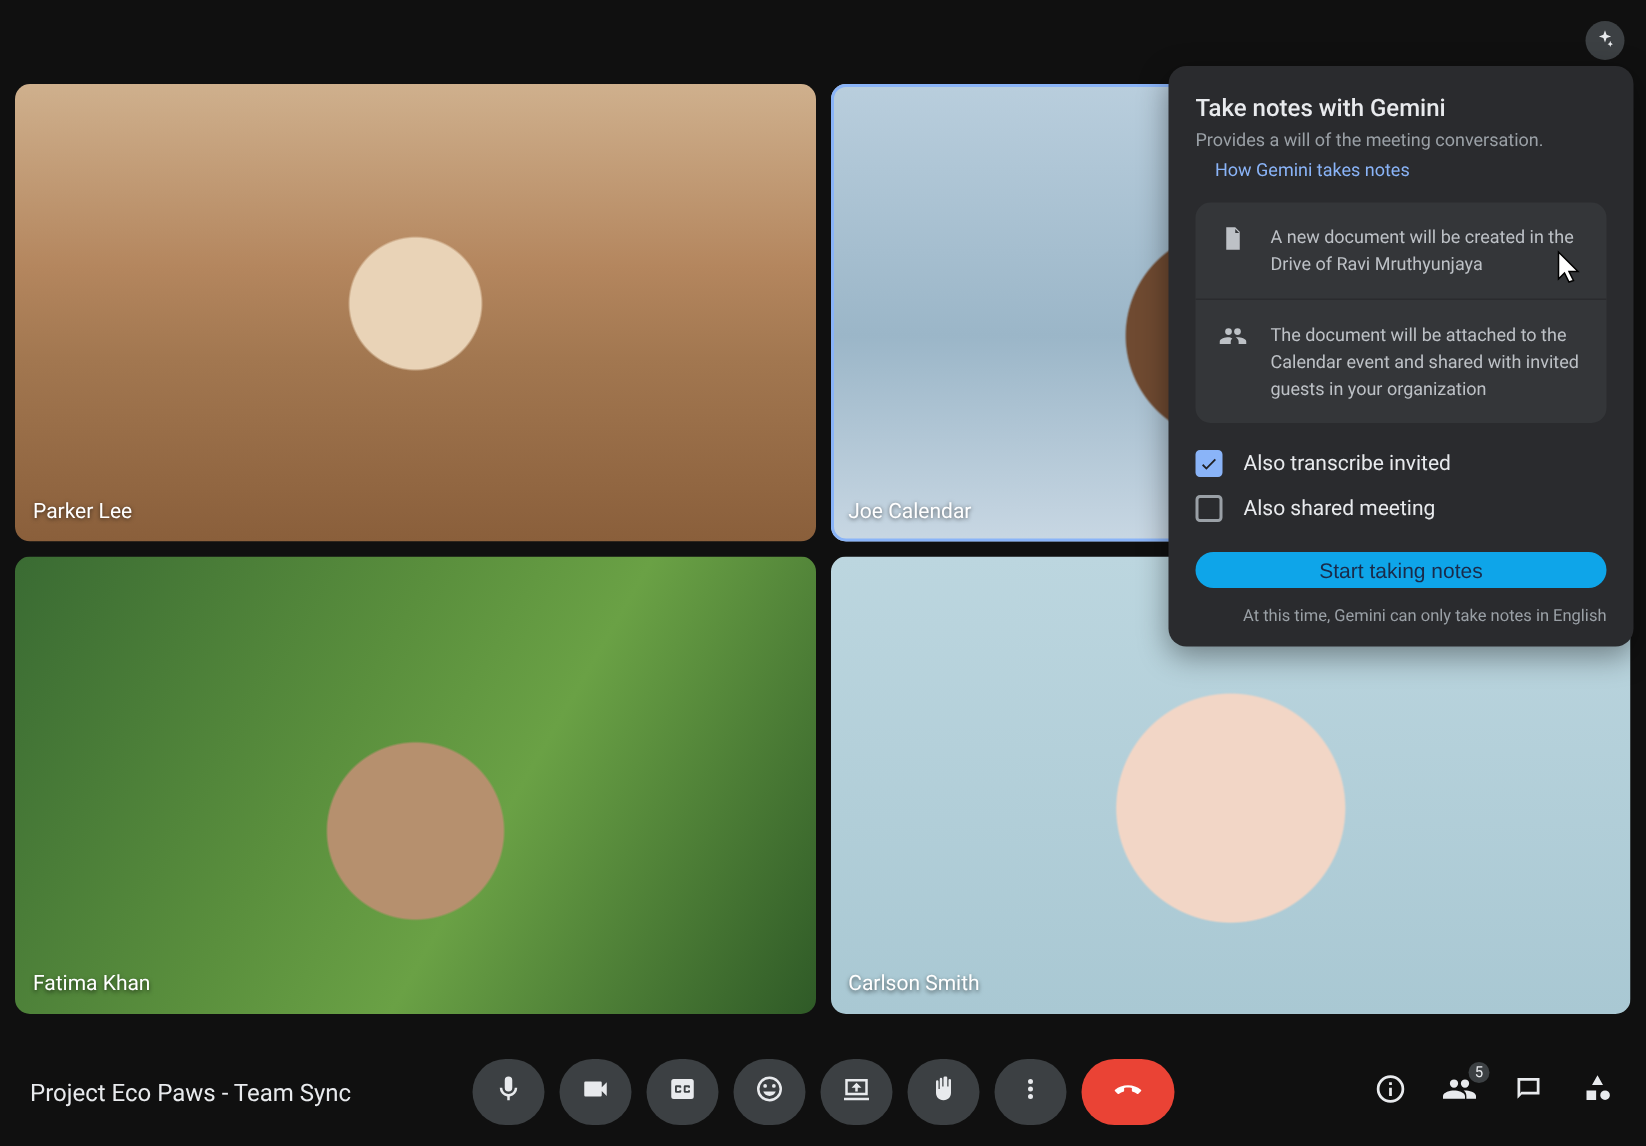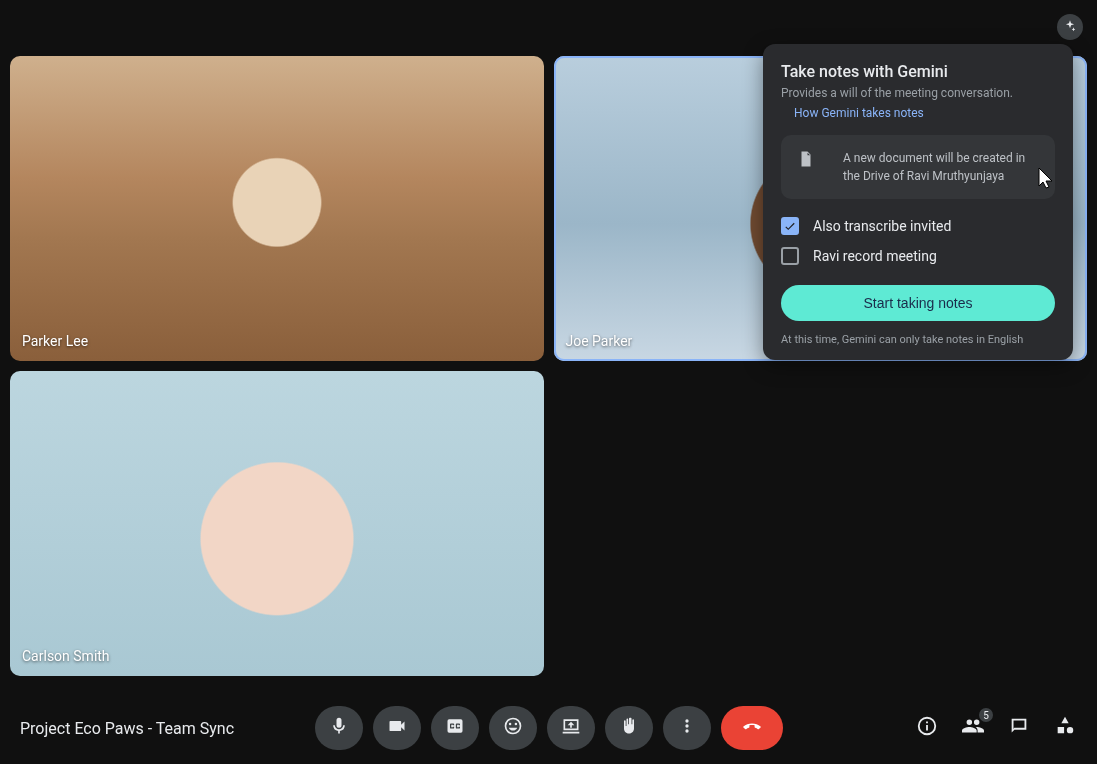--- a/index.html
+++ b/index.html
@@ -66,41 +66,41 @@
   }
   .bg-michelle {
     background:
       radial-gradient(circle at 50% 55%, #f2d6c6 0 24%, transparent 24.5%),
       linear-gradient(#bcd6df,#a9c8d3);
   }
 
   
   .panel {
     position: absolute;
-    top: 44px; right: 24px;
+    top: 44px; right: 8px;
     width: 310px;
     background: #2a2b2e;
     border-radius: 12px;
     padding: 18px 18px 14px 18px;
     z-index: 30;
     box-shadow: 0 6px 20px rgba(0,0,0,.4);
   }
   .panel-title { font-size: 16px; font-weight: 500; color: #e8eaed; }
   .panel-sub  { font-size: 12px; color: #9aa0a6; margin-top: 4px; line-height: 1.4; }
   .panel-link { font-size: 12px; color: #8ab4f8; text-decoration: none; display: inline-block; margin-top: 2px; margin-left: 13px; }
 
   .info-box {
     background: #343639;
     border-radius: 10px;
     margin-top: 14px;
     overflow: hidden;
   }
   .info-row {
     display: flex;
-    gap: 28px;
+    gap: 16px;
     padding: 14px 16px;
     font-size: 12px;
     line-height: 1.5;
     color: #bdc1c6;
   }
   .info-row + .info-row { border-top: 1px solid #2a2b2e; }
   .info-row svg { flex: 0 0 18px; width: 18px; height: 18px; fill: #bdc1c6; margin-top: 1px; }
 
   .check-row {
     display: flex;
@@ -117,34 +117,34 @@
     border: 2px solid #9aa0a6;
     border-radius: 3px;
     display: flex; align-items: center; justify-content: center;
   }
   .chk.checked { background: #8ab4f8; border-color: #8ab4f8; }
   .chk.checked svg { width: 14px; height: 14px; fill: #202124; }
 
   .start-btn {
     margin-top: 20px;
     width: 100%;
-    height: 36px;
+    height: 24px;
     border: none;
     border-radius: 18px;
-    background: #5eead4;
+    background: #0ea5e9;
     color: #1a2b4a;
     font-size: 14px;
     font-weight: 500;
     cursor: pointer;
   }
   .disclaimer {
     margin-top: 12px;
     font-size: 11px;
     color: #9aa0a6;
-    text-align: left;
+    text-align: right;
   }
 
   .cursor {
     position: absolute;
     top: 166px; right: 40px;
     z-index: 40;
     pointer-events: none;
   }
 
   
@@ -212,54 +212,65 @@
         <path d="M12 2l1.8 5.2L19 9l-5.2 1.8L12 16l-1.8-5.2L5 9l5.2-1.8L12 2zm6 12l.9 2.6L21 18l-2.1.9L18 21l-.9-2.1L15 18l2.1-1.4L18 14z"></path>
       </svg>
   </span>
 </div>
 
 <div class="grid">
   <div class="tile bg-parker">
     <span class="name-tag">Parker Lee</span>
   </div>
   <div class="tile bg-joe active">
-    <span class="name-tag">Joe Parker</span>
+    <span class="name-tag">Joe Calendar</span>
+  </div>
+  <div class="tile bg-fatima">
+    <span class="name-tag">Fatima Khan</span>
   </div>
   <div class="tile bg-michelle">
     <span class="name-tag">Carlson Smith</span>
   </div>
 </div>
 
 <div class="panel">
   <div class="panel-title">Take notes with Gemini</div>
   <div class="panel-sub">Provides a will of the meeting conversation.</div>
   <a href="#" class="panel-link">How Gemini takes notes</a>
 
   <div class="info-box">
     <div class="info-row">
       <span>
         <svg viewBox="0 0 24 24">
             <path d="M6 2h8l4 4v16H6V2zm8 1.5V7h3.5L14 3.5zM8 11h8v1.5H8V11zm0 3h8v1.5H8V14zm0 3h5v1.5H8V17z"></path>
           </svg>
       </span>
       <span>A new document will be created in the Drive of Ravi Mruthyunjaya</span>
     </div>
+    <div class="info-row">
+      <span>
+        <svg viewBox="0 0 24 24">
+            <path d="M16 11a3 3 0 100-6 3 3 0 000 6zM8 11a3 3 0 100-6 3 3 0 000 6zm0 2c-2.7 0-8 1.3-8 4v2h10v-2c0-1 .5-2 1.4-2.8C10.3 13.4 9 13 8 13zm8 0c-.5 0-1 0-1.6.1 1.6 1 2.6 2.3 2.6 3.9v2h7v-2c0-2.7-5.3-4-8-4z"></path>
+          </svg>
+      </span>
+      <span>The document will be attached to the Calendar event and shared with invited guests in your organization</span>
+    </div>
   </div>
 
   <div class="check-row">
     <span class="chk checked">
       <svg viewBox="0 0 24 24">
           <path d="M9 16.2l-3.5-3.5L4 14.2 9 19l11-11-1.5-1.5z"></path>
         </svg>
     </span>
     <span>Also transcribe invited</span>
   </div>
   <div class="check-row">
     <span class="chk"></span>
-    <span>Ravi record meeting</span>
+    <span>Also shared meeting</span>
   </div>
 
   <button class="start-btn">Start taking notes</button>
   <div class="disclaimer">At this time, Gemini can only take notes in English</div>
 </div>
 
 <svg class="cursor" width="20" height="24" viewBox="0 0 20 24">
   <path d="M2 2l0 18 4-4 3 6 3-1-3-6 6 0z" fill="#fff" stroke="#000" stroke-width="1"></path>
 </svg>
 

